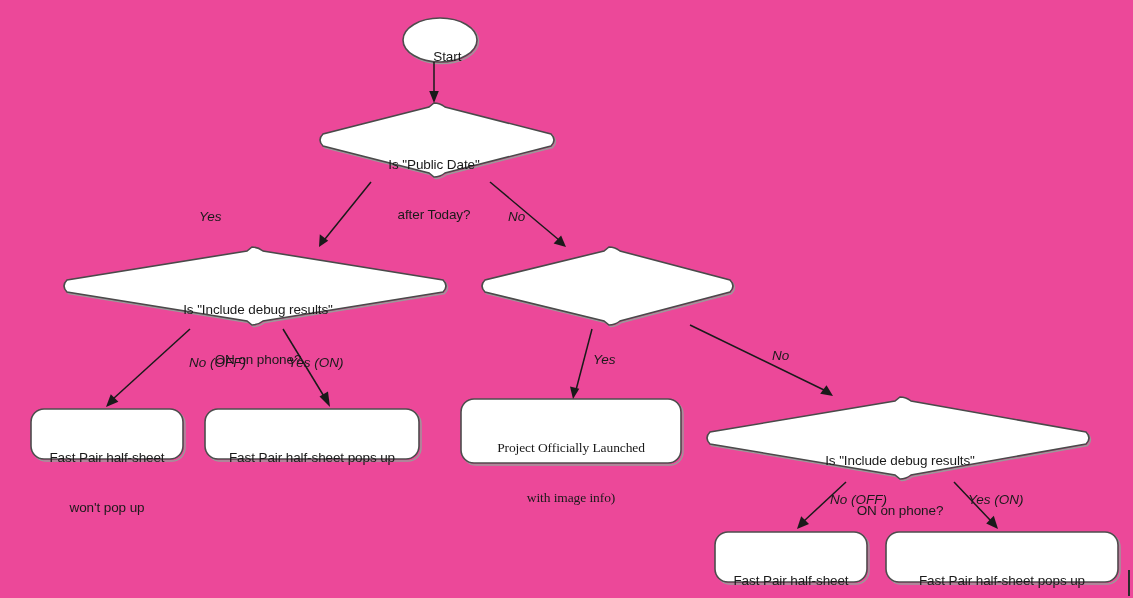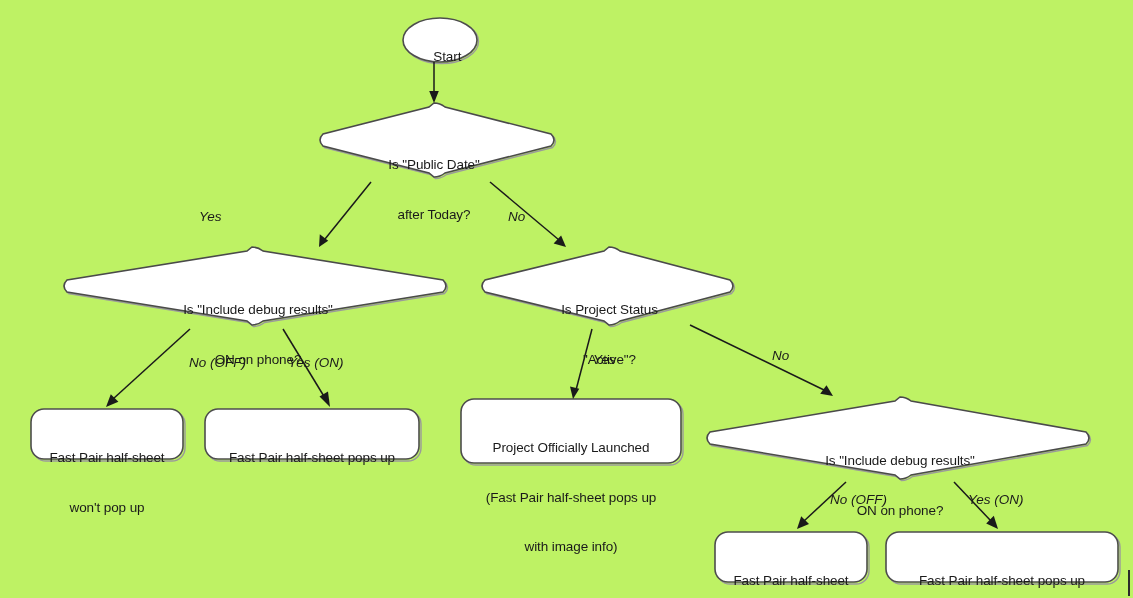--- a/index.html
+++ b/index.html
@@ -10,21 +10,21 @@
   body {
     font-family: "Liberation Sans", sans-serif;
     width: 1133px;
     height: 598px;
     overflow: hidden;
   }
   #flowchart-root {
     position: relative;
     width: 1133px;
     height: 598px;
-    background: #bef264;
+    background: #ec4899;
   }
   svg.canvas {
     position: absolute;
     top: 0;
     left: 0;
     width: 1133px;
     height: 598px;
   }
   .shape-stroke {
     fill: #ffffff;
@@ -193,37 +193,32 @@
   <div class="node-text" style="left:312px; top:124px; width:244px;">
     <div>Is "Public Date"</div>
     <div>after Today?</div>
   </div>
 
   <div class="node-text" style="left:66px; top:269px; width:384px;">
     <div>Is "Include debug results"</div>
     <div>ON on phone?</div>
   </div>
 
-  <div class="node-text" style="left:483px; top:269px; width:253px;">
-    <div>Is Project Status</div>
-    <div>"Active"?</div>
-  </div>
 
   <div class="node-text" style="left:31px; top:417px; width:152px;">
     <div>Fast Pair half-sheet</div>
     <div>won't pop up</div>
   </div>
 
   <div class="node-text" style="left:205px; top:417px; width:214px;">
     <div>Fast Pair half-sheet pops up</div>
   </div>
 
-  <div class="node-text" style="left:461px; top:407px; width:220px;">
+  <div class="node-text" style="left:461px; top:407px; width:220px;font-family:Liberation Serif, serif;">
     <div>Project Officially Launched</div>
-    <div>(Fast Pair half-sheet pops up</div>
     <div>with image info)</div>
   </div>
 
   <div class="node-text" style="left:707px; top:420px; width:386px;">
     <div>Is "Include debug results"</div>
     <div>ON on phone?</div>
   </div>
 
   <div class="node-text" style="left:715px; top:540px; width:152px;">
     <div>Fast Pair half-sheet</div>

